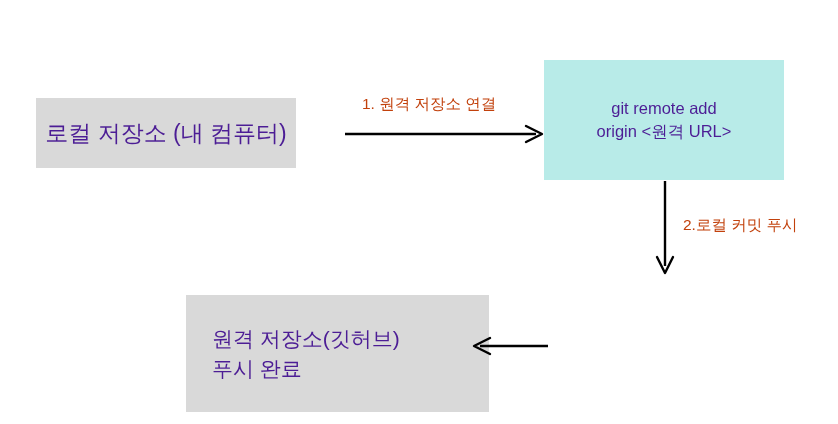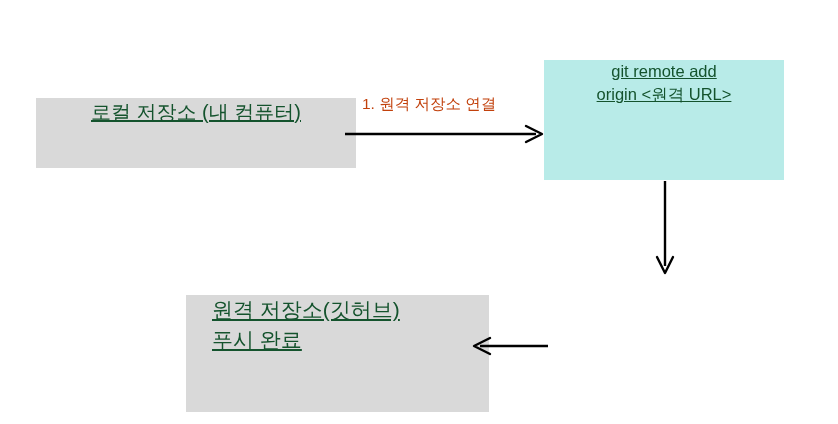--- a/index.html
+++ b/index.html
@@ -15,36 +15,35 @@
     width: 838px;
     height: 424px;
     background: #ffffff;
     overflow: hidden;
   }
   .box {
     position: absolute;
     box-sizing: border-box;
     display: flex;
     flex-direction: column;
-    justify-content: flex-start;
-    color: #14532d;
+    justify-content: center;
+    color: #4c1d95;
     line-height: 1.42;
     white-space: pre-wrap;
-    text-decoration: underline;
   }
   .box-gray  { background: #d9d9d9; }
   .box-teal  { background: #b8ebe8; }
 
   
   #node-local {
     left: 36px;  top: 98px;
-    width: 320px; height: 70px;
+    width: 260px; height: 70px;
     align-items: center;
     text-align: center;
-    font-size: 20px;
+    font-size: 23px;
   }
   
   #node-remote-add {
     left: 544px; top: 60px;
     width: 240px; height: 120px;
     align-items: center;
     text-align: center;
     font-size: 16.5px;
   }
   
@@ -112,14 +111,15 @@
     <polyline points="9,79 17,95 25,79" fill="none" stroke="#000000" stroke-width="2.4" stroke-linecap="round" stroke-linejoin="round"></polyline>
   </svg>
 
   <svg class="connector" id="conn-3" viewBox="0 0 84 32">
     <line x1="80" y1="16" x2="12" y2="16" stroke="#000000" stroke-width="2.4"></line>
     <polyline points="22,8 6,16 22,24" fill="none" stroke="#000000" stroke-width="2.4" stroke-linecap="round" stroke-linejoin="round"></polyline>
   </svg>
 
   <div class="conn-label" id="label-1">1. 원격 저장소 연결</div>
 
+  <div class="conn-label" id="label-2">2.로컬 커밋 푸시</div>
 
 </div>
 
 </body></html>

